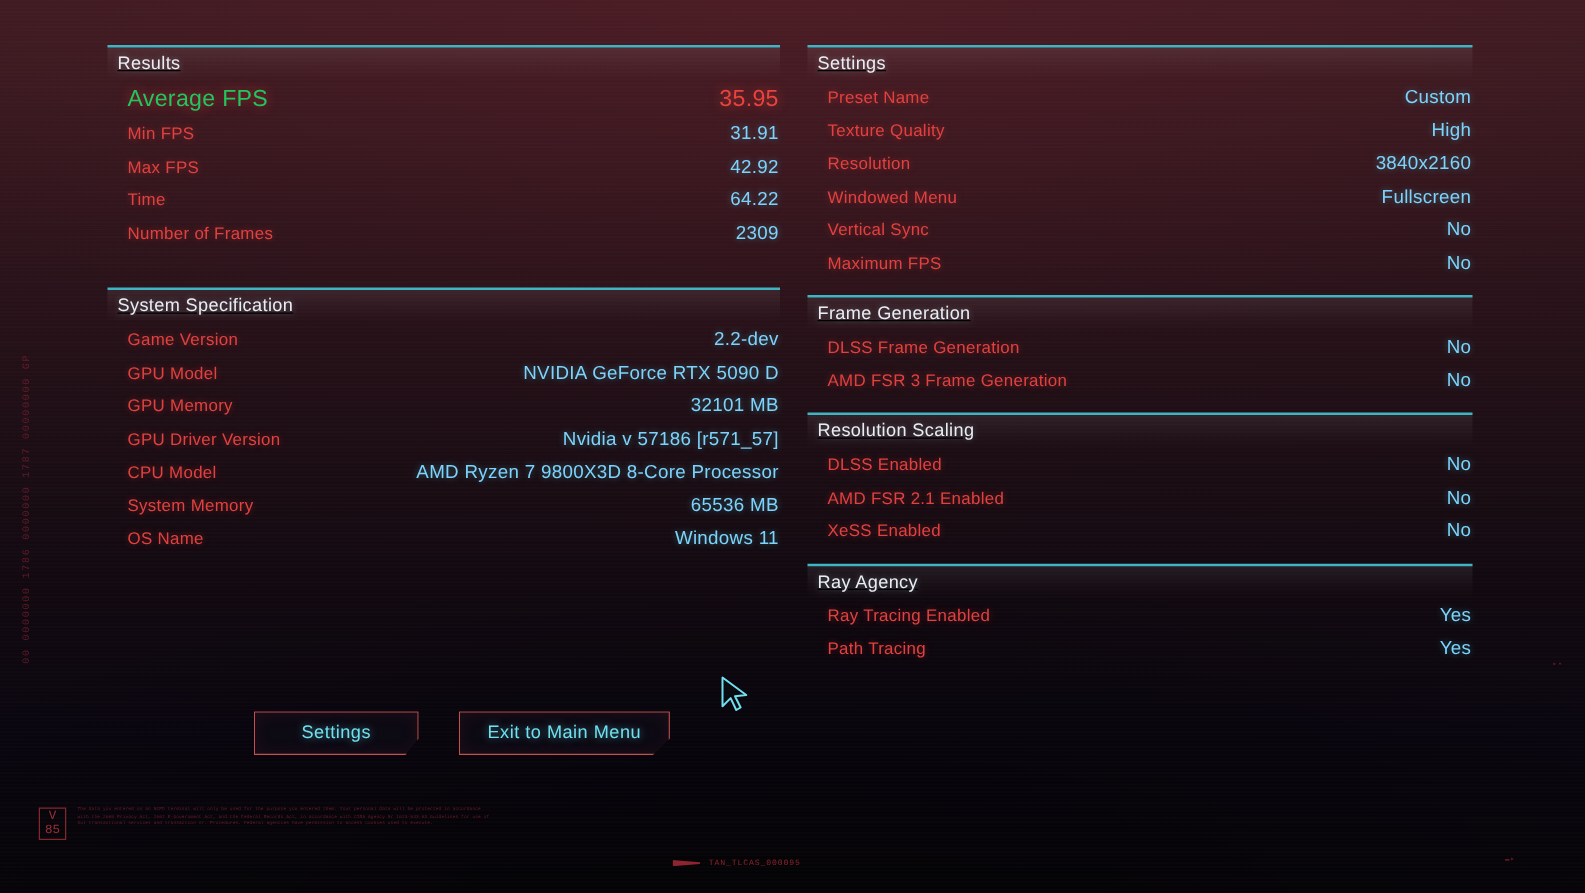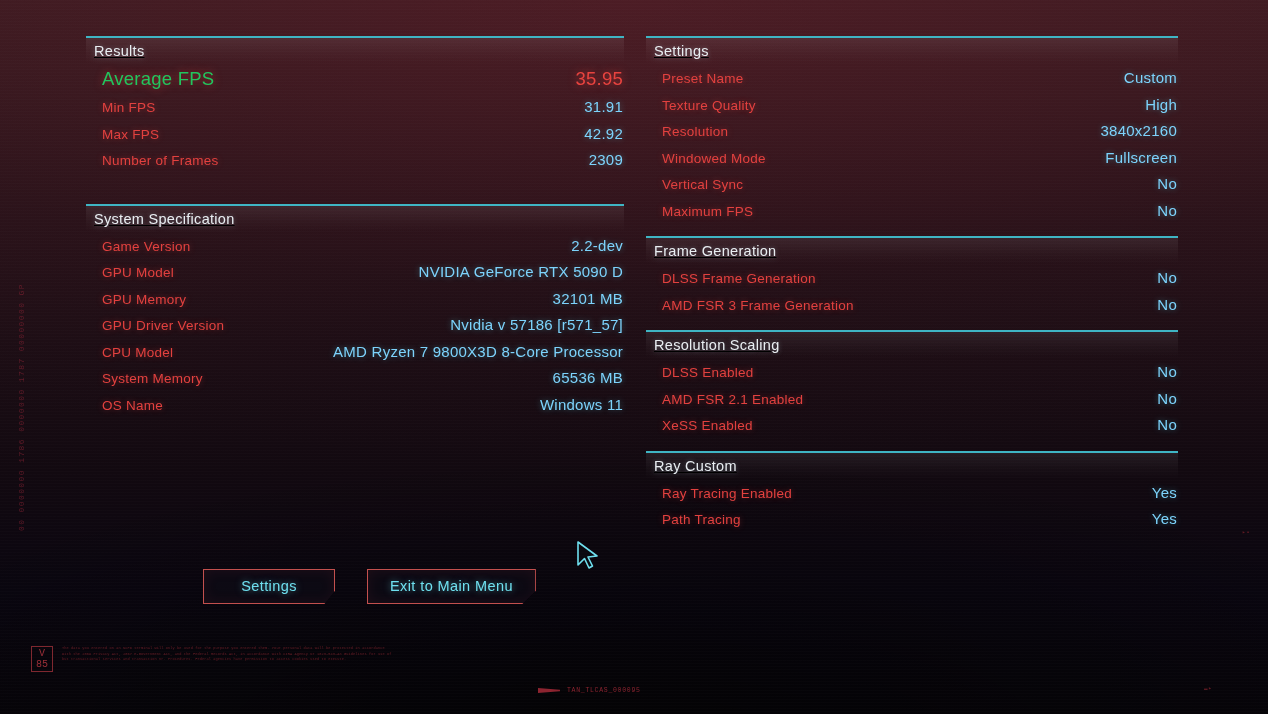--- a/index.html
+++ b/index.html
@@ -195,20 +195,24 @@
         </div>
         <div class="row">
           <span class="label">Min FPS</span>
           <span class="value">31.91</span>
         </div>
         <div class="row">
           <span class="label">Max FPS</span>
           <span class="value">42.92</span>
         </div>
         <div class="row">
+          <span class="label">Time</span>
+          <span class="value">64.22</span>
+        </div>
+        <div class="row">
           <span class="label">Number of Frames</span>
           <span class="value">2309</span>
         </div>
       </div>
       <div id="results-spacer"></div>
     </div>
 
     <div class="section">
       <div class="section-head">
         <div class="section-title">System Specification</div>
@@ -259,21 +263,21 @@
         </div>
         <div class="row">
           <span class="label">Texture Quality</span>
           <span class="value">High</span>
         </div>
         <div class="row">
           <span class="label">Resolution</span>
           <span class="value">3840x2160</span>
         </div>
         <div class="row">
-          <span class="label">Windowed Mode</span>
+          <span class="label">Windowed Menu</span>
           <span class="value">Fullscreen</span>
         </div>
         <div class="row">
           <span class="label">Vertical Sync</span>
           <span class="value">No</span>
         </div>
         <div class="row">
           <span class="label">Maximum FPS</span>
           <span class="value">No</span>
         </div>
@@ -314,21 +318,21 @@
         <div class="row">
           <span class="label">XeSS Enabled</span>
           <span class="value">No</span>
         </div>
       </div>
       <div id="resscale-spacer"></div>
     </div>
 
     <div class="section">
       <div class="section-head">
-        <div class="section-title">Ray Custom</div>
+        <div class="section-title">Ray Agency</div>
       </div>
       <div class="rows">
         <div class="row">
           <span class="label">Ray Tracing Enabled</span>
           <span class="value">Yes</span>
         </div>
         <div class="row">
           <span class="label">Path Tracing</span>
           <span class="value">Yes</span>
         </div>

